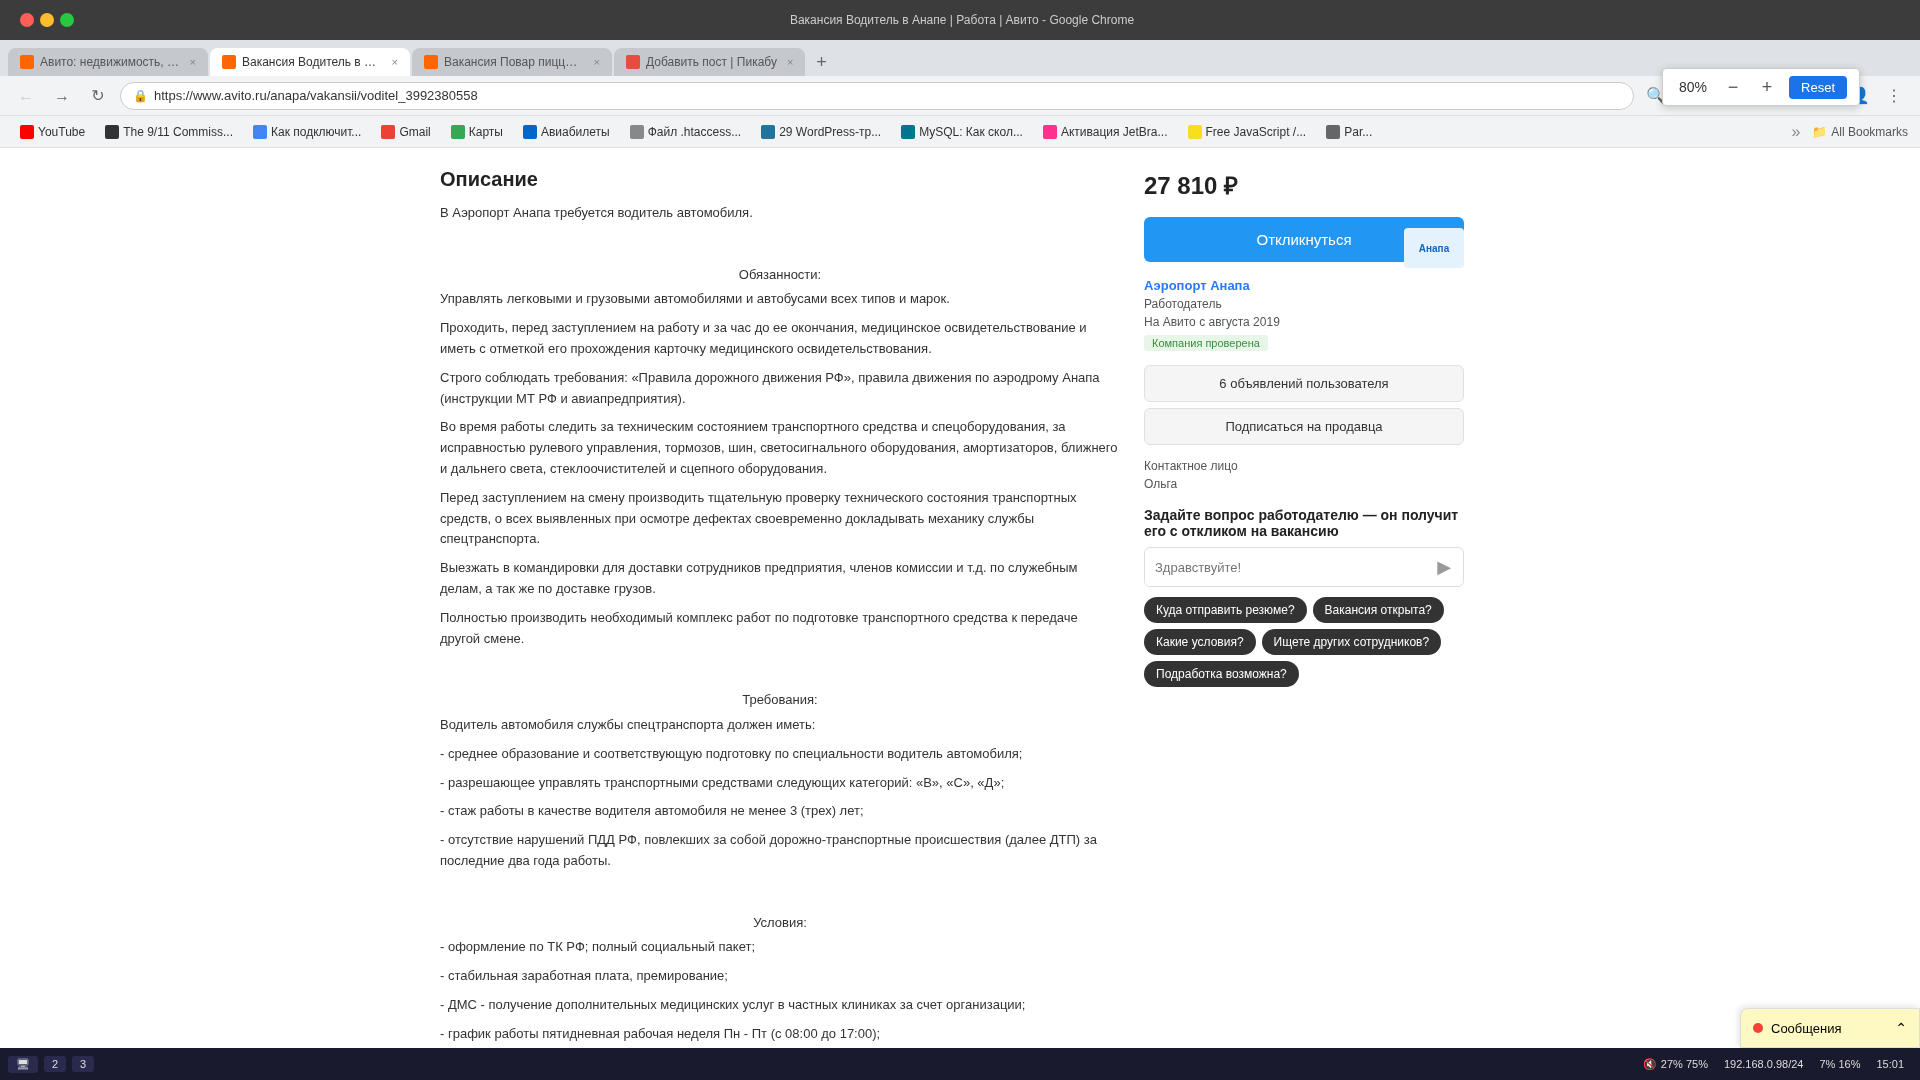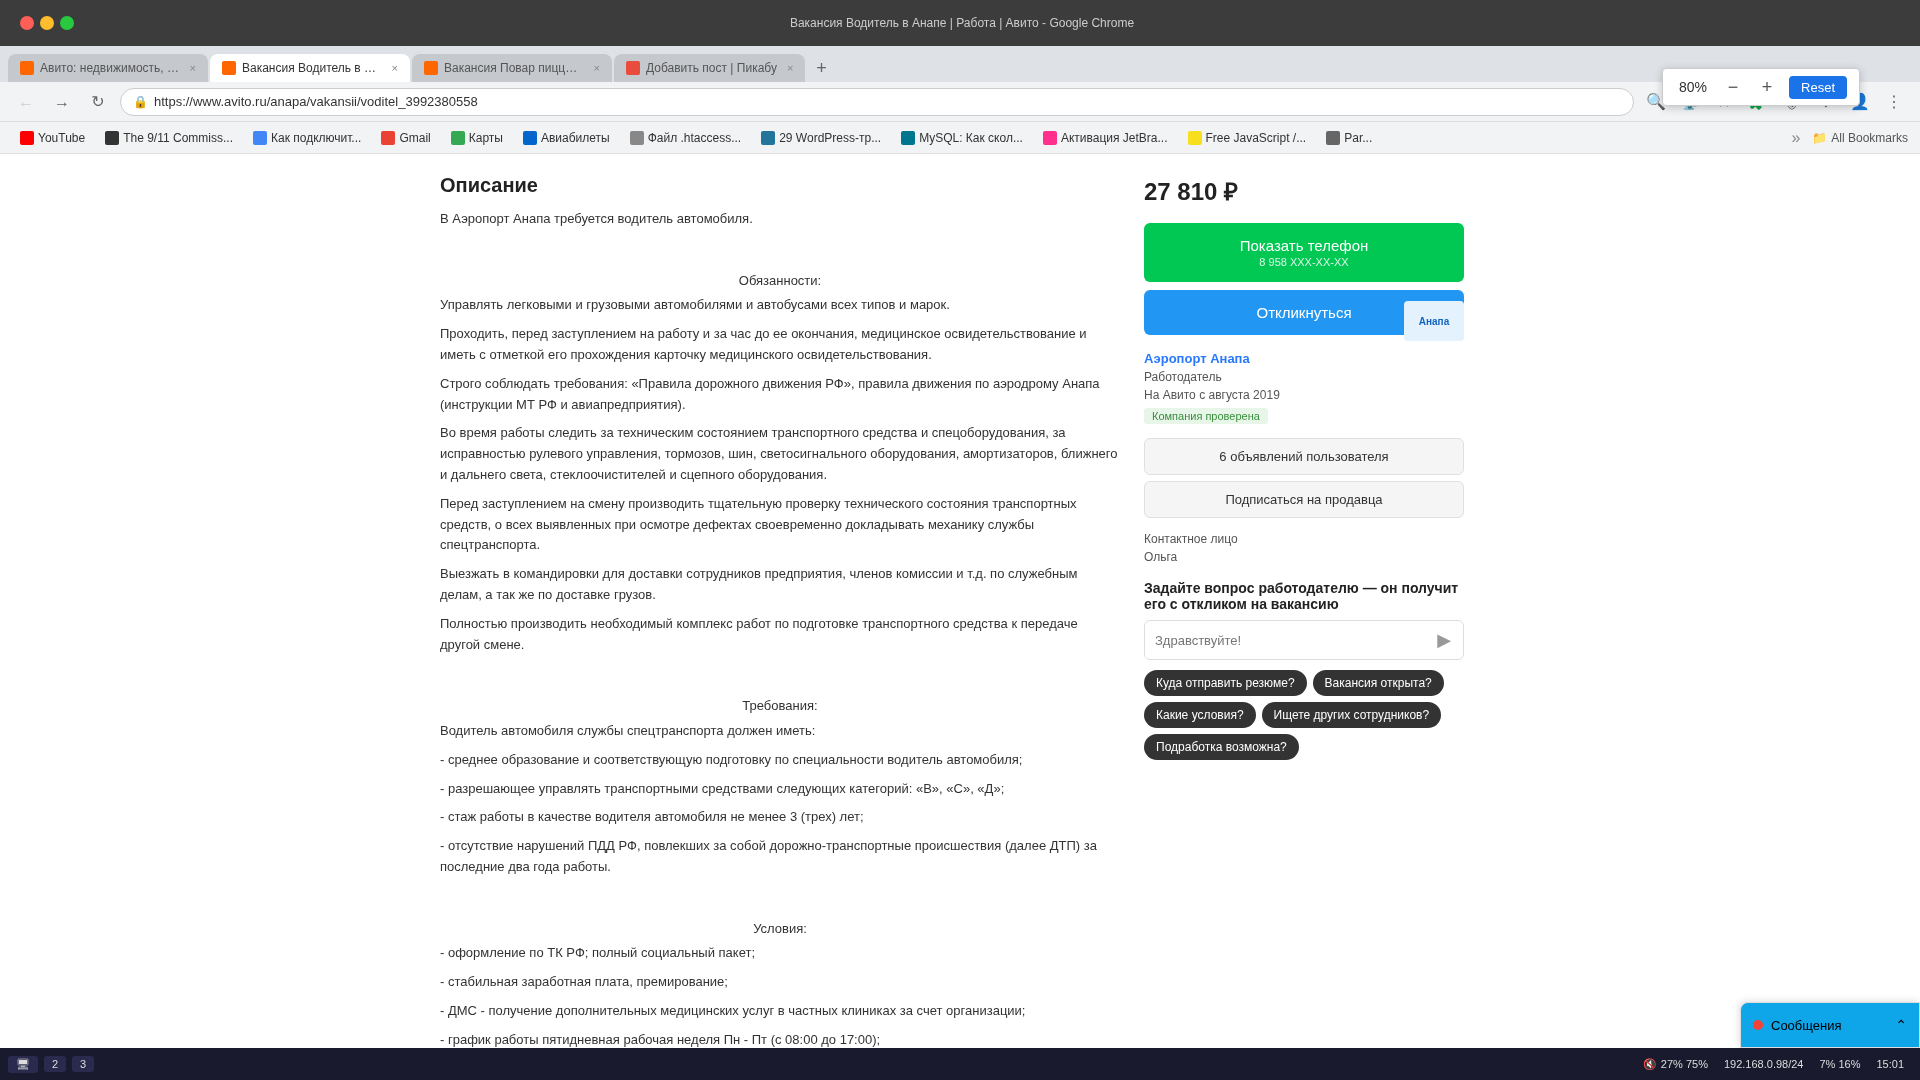--- a/index.html
+++ b/index.html
@@ -1,21 +1,21 @@
 <!DOCTYPE html>
 <html><head>
   <meta charset="utf-8">
   <style>
     * { margin: 0; padding: 0; box-sizing: border-box; }
     body { font-family: Arial, sans-serif; font-size: 13px; background: #f4f4f4; overflow: hidden; width: 1920px; height: 1080px; }
 
     
     .browser-titlebar {
       background: #3c3c3c;
-      height: 46px;
+      height: 40px;
       display: flex;
       align-items: center;
       padding: 0 20px;
       color: #fff;
       font-size: 12px;
       justify-content: space-between;
     }
     .browser-titlebar-title { flex: 1; text-align: center; font-size: 12px; color: #ccc; }
     .browser-control-btn { width: 14px; height: 14px; border-radius: 50%; border: none; cursor: pointer; }
     .btn-close { background: #ff5f57; }
@@ -361,22 +361,22 @@
       z-index: 999;
     }
     .status-item { display: flex; align-items: center; gap: 4px; }
 
     
     .messages-fab {
       position: fixed;
       bottom: 32px;
       right: 0;
       width: 180px;
-      height: 46px;
-      background: #0ea5e9;
+      height: 40px;
+      background: #fef9c3;
       border: 1px solid #ddd;
       border-radius: 8px 0 0 0;
       display: flex;
       align-items: center;
       padding: 0 12px;
       gap: 8px;
       font-size: 13px;
       cursor: pointer;
       box-shadow: -2px -2px 6px rgba(0,0,0,0.1);
       z-index: 998;
@@ -534,24 +534,20 @@
     <div class="page-content">
 
       <div class="left-col">
         <h2 class="section-title">Описание</h2>
         <div class="description-text" id="desc-container"><p>В Аэропорт Анапа требуется водитель автомобиля.</p><br><p class="sub-title">Обязанности:</p><p>Управлять легковыми и грузовыми автомобилями и автобусами всех типов и марок.</p><p>Проходить, перед заступлением на работу и за час до ее окончания, медицинское освидетельствование и иметь с отметкой его прохождения карточку медицинского освидетельствования.</p><p>Строго соблюдать требования: «Правила дорожного движения РФ», правила движения по аэродрому Анапа (инструкции МТ РФ и авиапредприятия).</p><p>Во время работы следить за техническим состоянием транспортного средства и спецоборудования, за исправностью рулевого управления, тормозов, шин, светосигнального оборудования, амортизаторов, ближнего и дальнего света, стеклоочистителей и сцепного оборудования.</p><p>Перед заступлением на смену производить тщательную проверку технического состояния транспортных средств, о всех выявленных при осмотре дефектах своевременно докладывать механику службы спецтранспорта.</p><p>Выезжать в командировки для доставки сотрудников предприятия, членов комиссии и т.д. по служебным делам, а так же по доставке грузов.</p><p>Полностью производить необходимый комплекс работ по подготовке транспортного средства к передаче другой смене.</p><br><p class="sub-title">Требования:</p><p>Водитель автомобиля службы спецтранспорта должен иметь:</p><p>- среднее образование и соответствующую подготовку по специальности водитель автомобиля;</p><p>- разрешающее управлять транспортными средствами следующих категорий: «В», «С», «Д»;</p><p>- стаж работы в качестве водителя автомобиля не менее 3 (трех) лет;</p><p>- отсутствие нарушений ПДД РФ, повлекших за собой дорожно-транспортные происшествия (далее ДТП) за последние два года работы.</p><br><p class="sub-title">Условия:</p><p>- оформление по ТК РФ; полный социальный пакет;</p><p>- стабильная заработная плата, премирование;</p><p>- ДМС - получение дополнительных медицинских услуг в частных клиниках за счет организации;</p><p>- график работы пятидневная рабочая неделя Пн - Пт (с 08:00 до 17:00);</p><p>- доставка до/с места работы служебным транспортом (Анапа, Витязево, Джигинка, Стрелка);</p></div>
       </div>
 
       <div class="right-col">
         <div class="price-block">27 810 ₽</div>
 
-        <button class="btn-show-phone">
-          <span>Показать телефон</span>
-          <span class="phone-hint">8 958 ХХХ-ХХ-ХХ</span>
-        </button>
 
         <button class="btn-respond">Откликнуться</button>
 
         <div class="employer-block">
           <div style="display:flex; justify-content:space-between; align-items:flex-start;">
             <div>
               <a class="employer-name-link">Аэропорт Анапа</a>
               <div class="employer-meta">Работодатель</div>
               <div class="employer-since">На Авито с августа 2019</div>
             </div>

